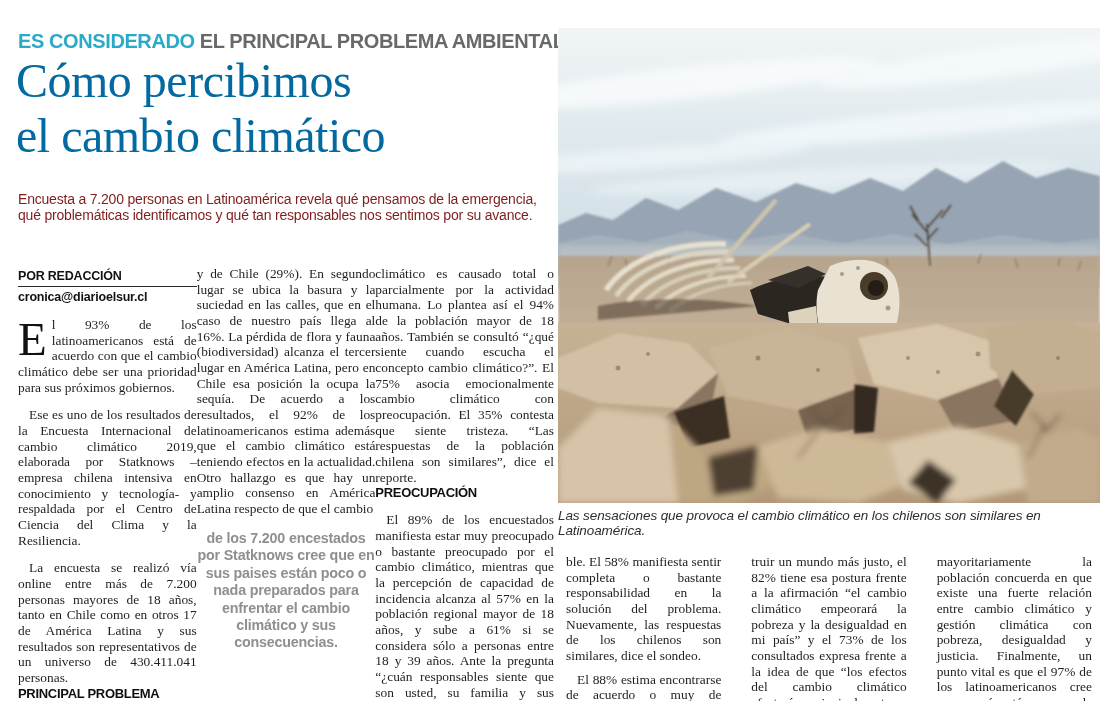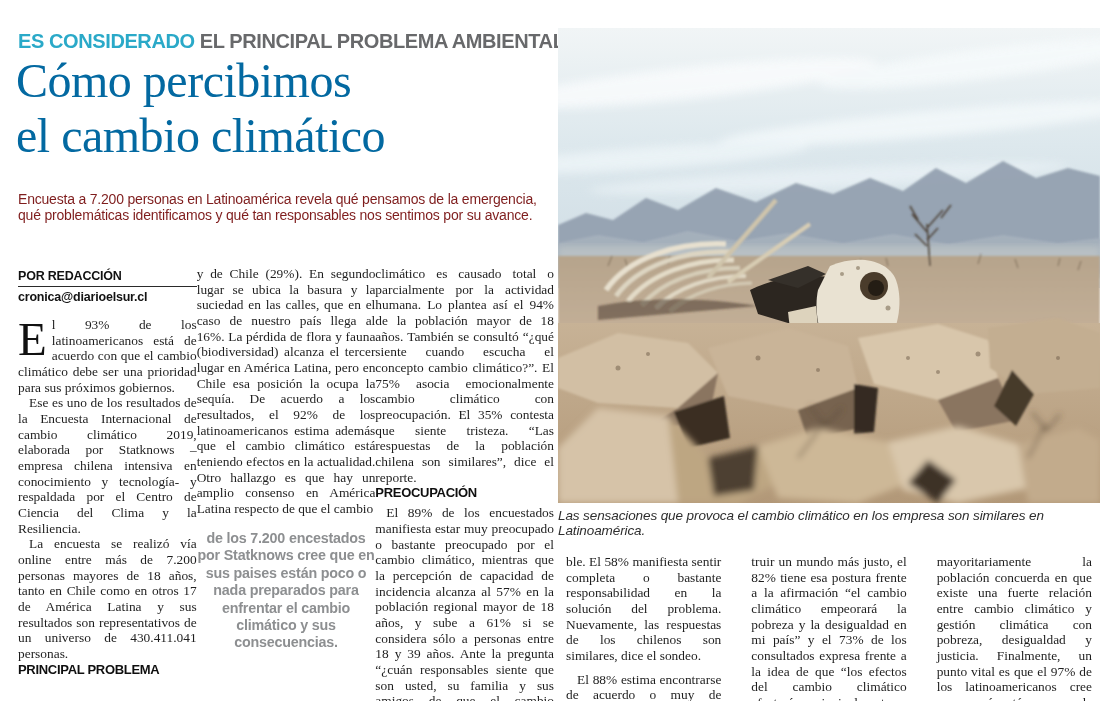--- a/index.html
+++ b/index.html
@@ -20,21 +20,21 @@
   .columns { position:absolute; left:18px; top:266px; width:536px; height:435px;
              display:flex; overflow:hidden; }
   .col { flex:1; min-width:0; }
 
   .byline { font-family:"Liberation Sans",sans-serif; font-weight:bold; color:#121212;
             font-size:12.5px; letter-spacing:-0.2px; margin:3px 0 13px 0; }
   .byline-author { padding-bottom:3px; border-bottom:1.5px solid #2a2a2a; }
   .byline-email  { padding-top:3px; }
 
   .body { font-size:13.4px; line-height:1.17; text-align:justify; color:#1e1e1e; hyphens:auto; }
-  .body.indent { text-indent:11px; }
+  .body.indent { text-indent:11px;margin-top:12px; }
 
   .dropcap { float:left; font-size:47px; line-height:38px; padding:3px 5px 0 0; color:#111;
              font-family:"Liberation Serif",serif; }
 
   .subhead { font-family:"Liberation Sans",sans-serif; font-weight:bold; font-size:13px;
              color:#0f0f0f; letter-spacing:-0.3px; margin:0 0 5px 0; }
 
   .callout { margin-top:13px; text-align:center; font-family:"Liberation Sans",sans-serif; }
   .callout-value { color:#2aa9c8; font-size:67px; font-weight:bold; line-height:0.92; letter-spacing:-2px; }
   .callout-text  { margin-top:9px; font-size:14.3px; font-weight:bold; color:#8d8f91;
@@ -211,21 +211,21 @@
         <circle cx="350" cy="330" r="2"></circle>
           <circle cx="420" cy="326" r="2.5"></circle>
           <circle cx="500" cy="330" r="2"></circle>
         <circle cx="260" cy="342" r="2"></circle>
           <circle cx="380" cy="344" r="2"></circle>
       </g>
     </g>
   </svg>
 </div>
 
-<p class="caption">Las sensaciones que provoca el cambio climático en los empresa son similares en Latinoamérica.</p>
+<p class="caption">Las sensaciones que provoca el cambio climático en los chilenos son similares en Latinoamérica.</p>
 
 <div class="bottom-columns">
   <div class="col">
     <p class="body">ble. El 58% manifiesta sentir completa o bastante responsabilidad en la solución del problema. Nuevamente, las respuestas de los chilenos son similares, dice el sondeo.</p>
     <p class="body indent">El 88% estima encontrarse de acuerdo o muy de acuerdo con que enfrentar el cambio climático es una oportunidad para cons-</p>
   </div>
   <div class="col">
     <p class="body">truir un mundo más justo, el 82% tiene esa postura frente a la afirmación “el cambio climático empeorará la pobreza y la desigualdad en mi país” y el 73% de los consultados expresa frente a la idea de que “los efectos del cambio climático afectarán principalmente a las personas más pobres”. También en Chile, muy</p>
   </div>
   <div class="col">

